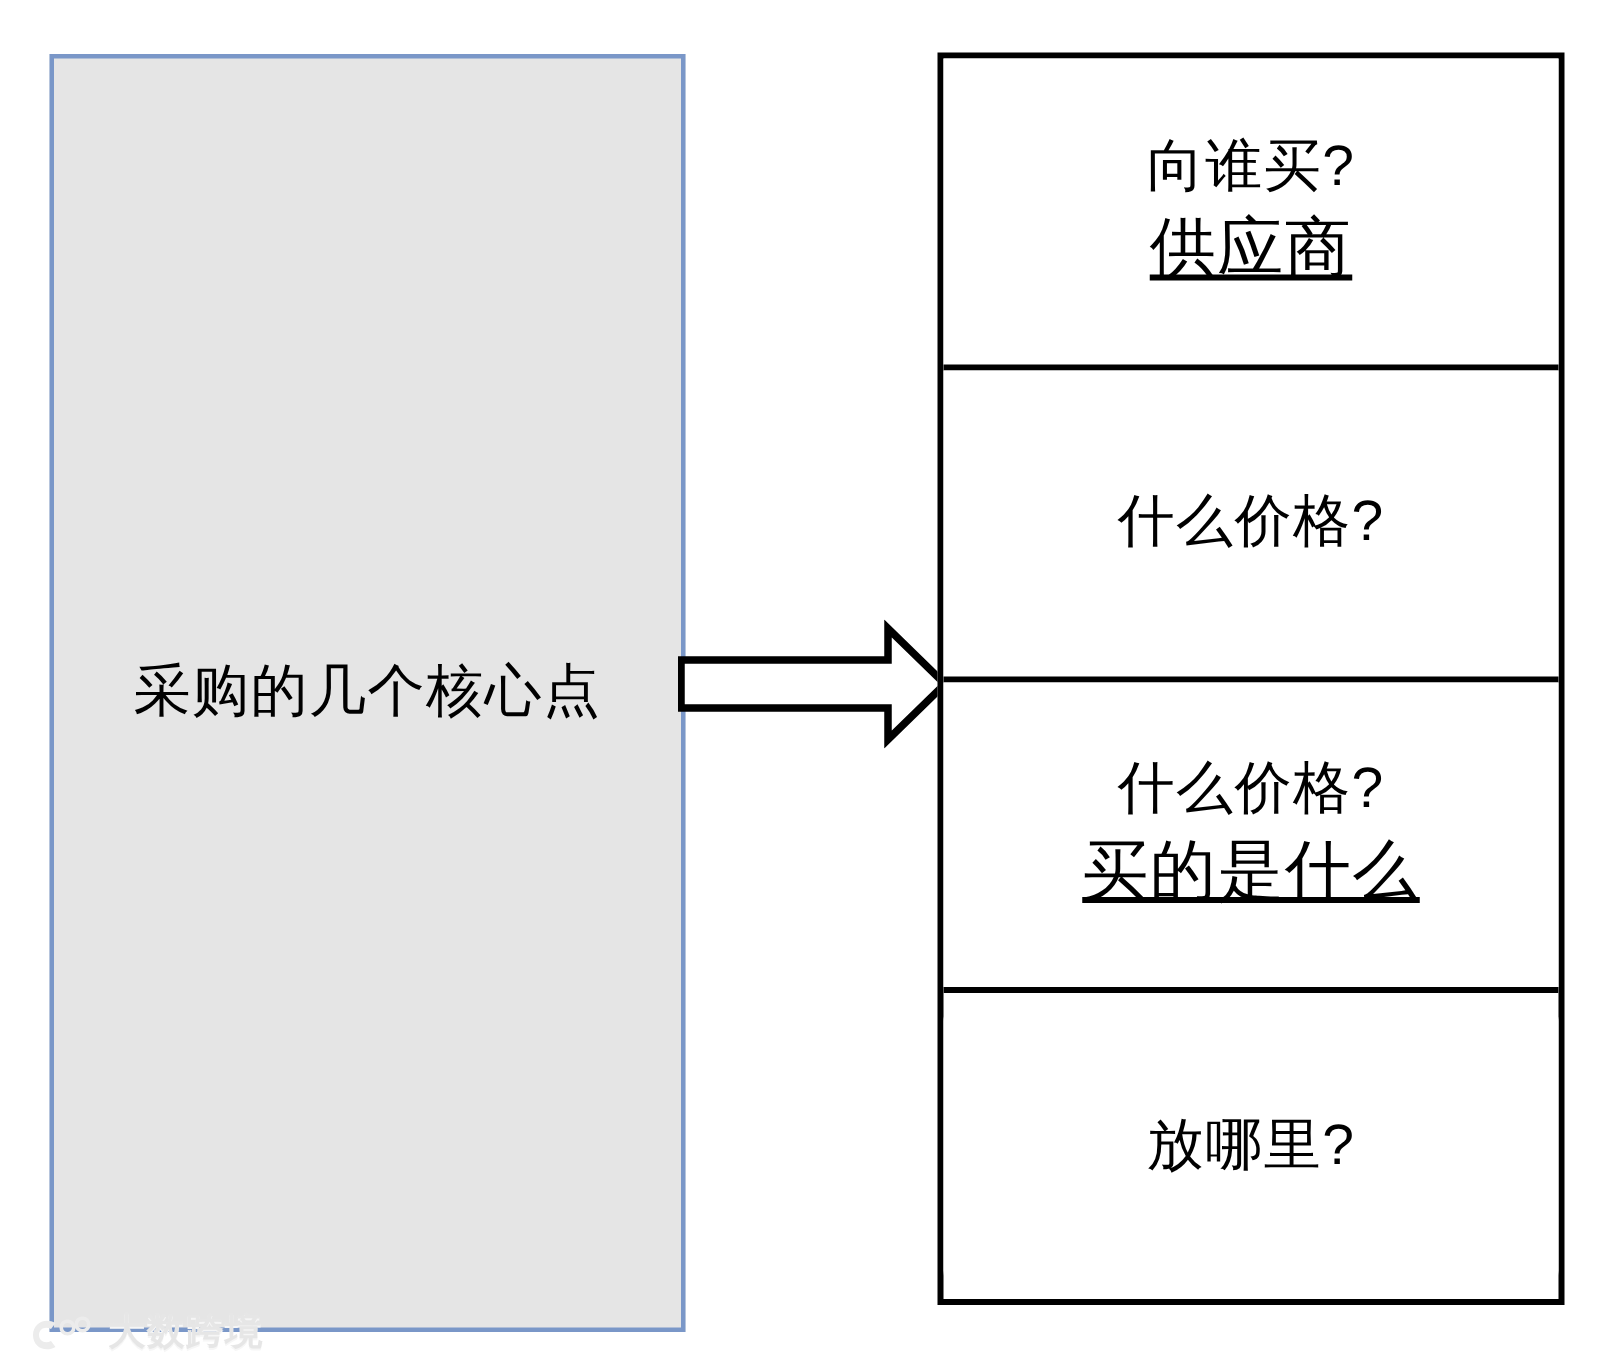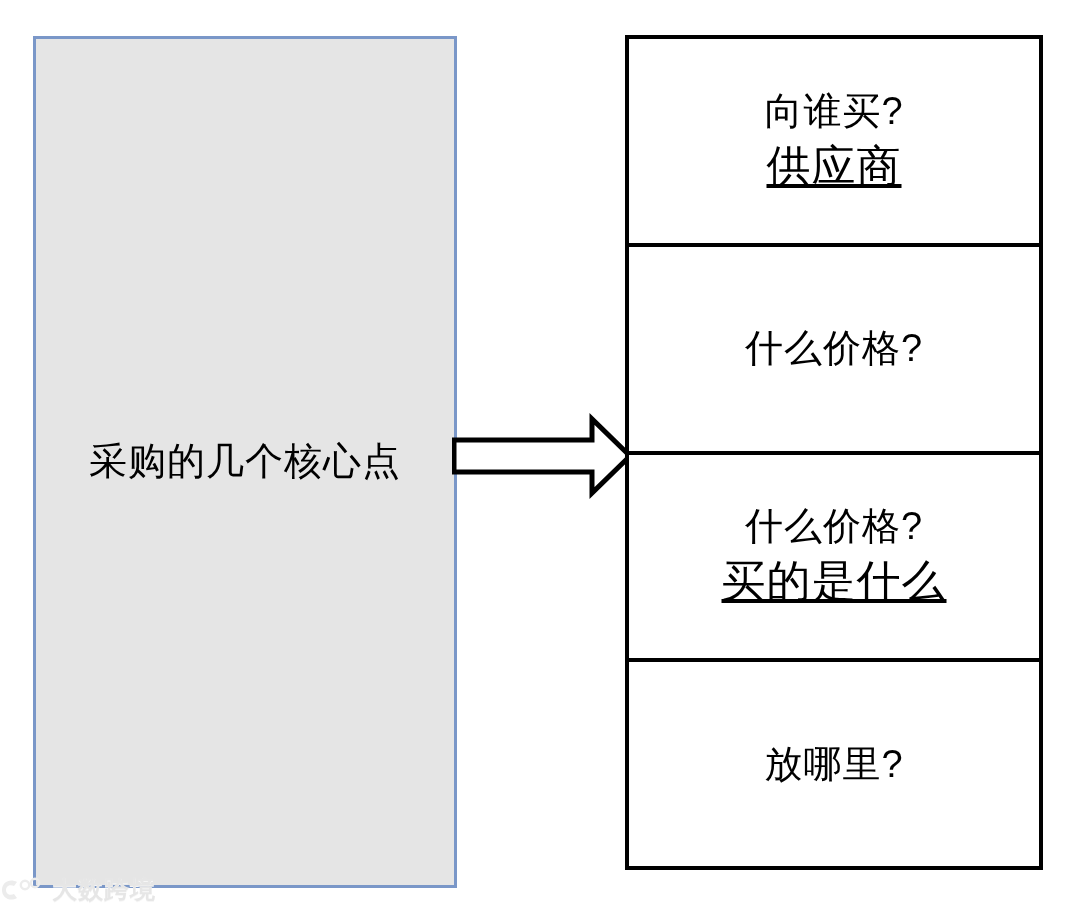--- a/index.html
+++ b/index.html
@@ -95,24 +95,23 @@
     line-height: 1.34;
     color: #000000;
     letter-spacing: 1px;
     white-space: nowrap;
     text-decoration: underline;
   }
 
   
   .watermark {
     position: absolute;
-    left: 0;
+    left: 20px;
     bottom: 4px;
     display: flex;
-    align-items: center;
     gap: 6px;
     opacity: 1;
     pointer-events: none;
   }
   .watermark-mark {
     width: 46px;
     height: 26px;
     display: block;
   }
   .watermark-text {

